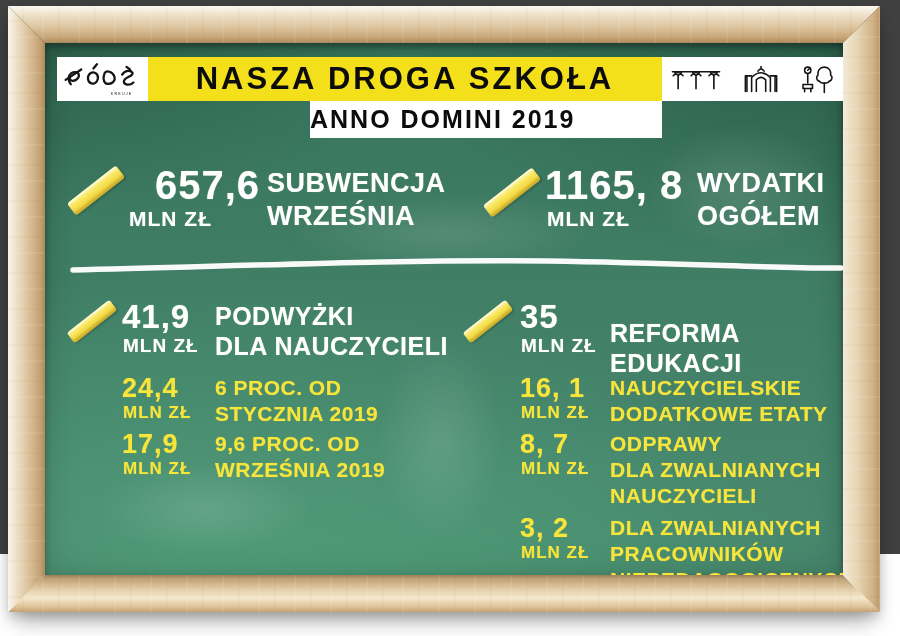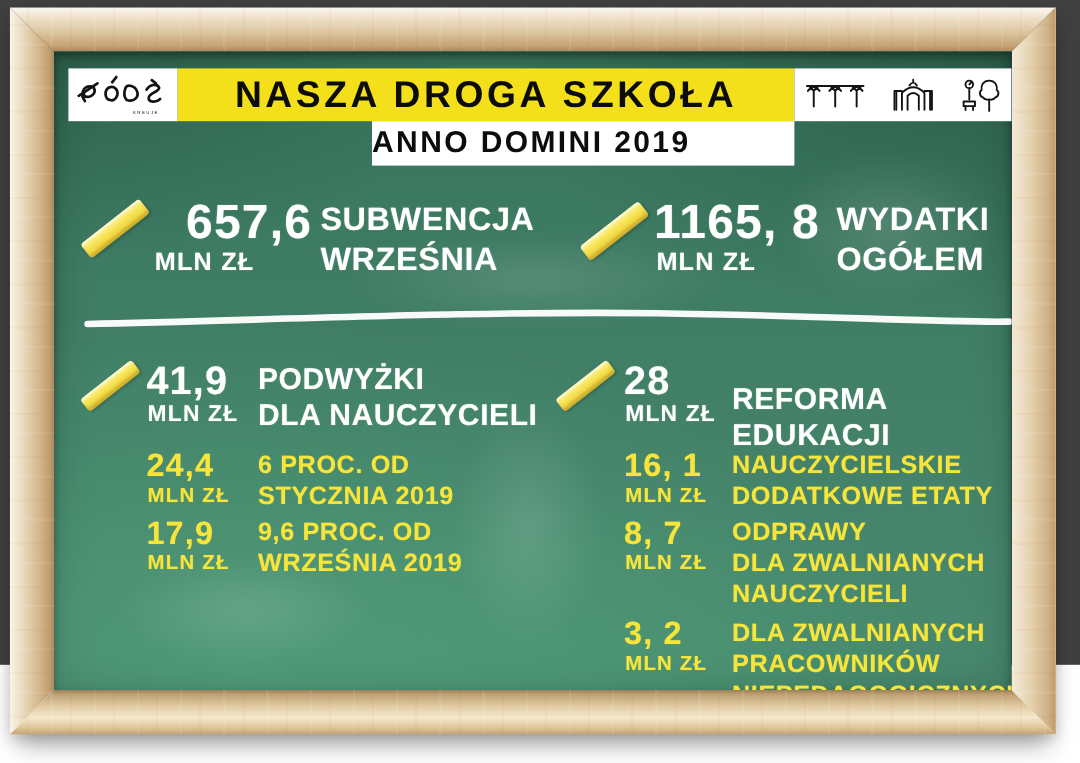--- a/index.html
+++ b/index.html
@@ -176,21 +176,21 @@
       </div>
 
       <div class="t val-sm chalk-yellow" style="left:77px;top:386px;">17,9</div>
       <div class="t unit-sm chalk-yellow" style="left:78px;top:416px;">MLN ZŁ</div>
       <div class="t lbl-sm chalk-yellow" style="left:170px;top:388px;">
         <div>9,6 PROC. OD</div>
         <div>WRZEŚNIA 2019</div>
       </div>
 
       <div class="chalk md" style="left:416px;top:272px;"></div>
-      <div class="t val-md chalk-white" style="left:475px;top:255px;">28</div>
+      <div class="t val-md chalk-white" style="left:475px;top:255px;">35</div>
       <div class="t unit-md chalk-white" style="left:476px;top:292px;">MLN ZŁ</div>
       <div class="t lbl-md chalk-white" style="left:565px;top:258px;margin-top:17px;">
         <div>REFORMA</div>
         <div>EDUKACJI</div>
       </div>
 
       <div class="t val-sm chalk-yellow" style="left:475px;top:330px;">16, 1</div>
       <div class="t unit-sm chalk-yellow" style="left:476px;top:360px;">MLN ZŁ</div>
       <div class="t lbl-sm chalk-yellow" style="left:565px;top:332px;">
         <div>NAUCZYCIELSKIE</div>

